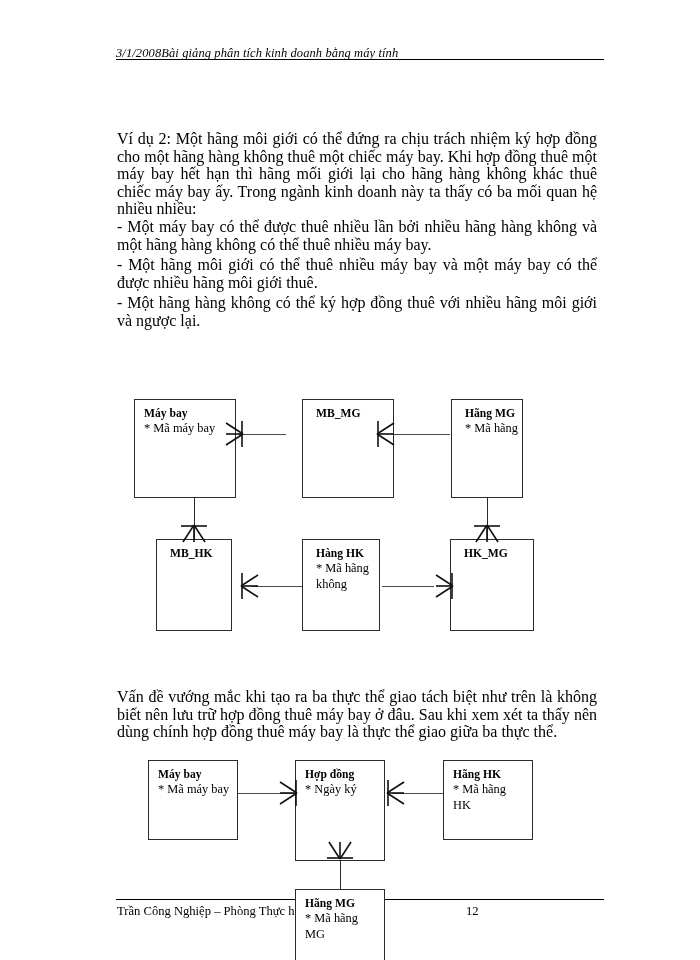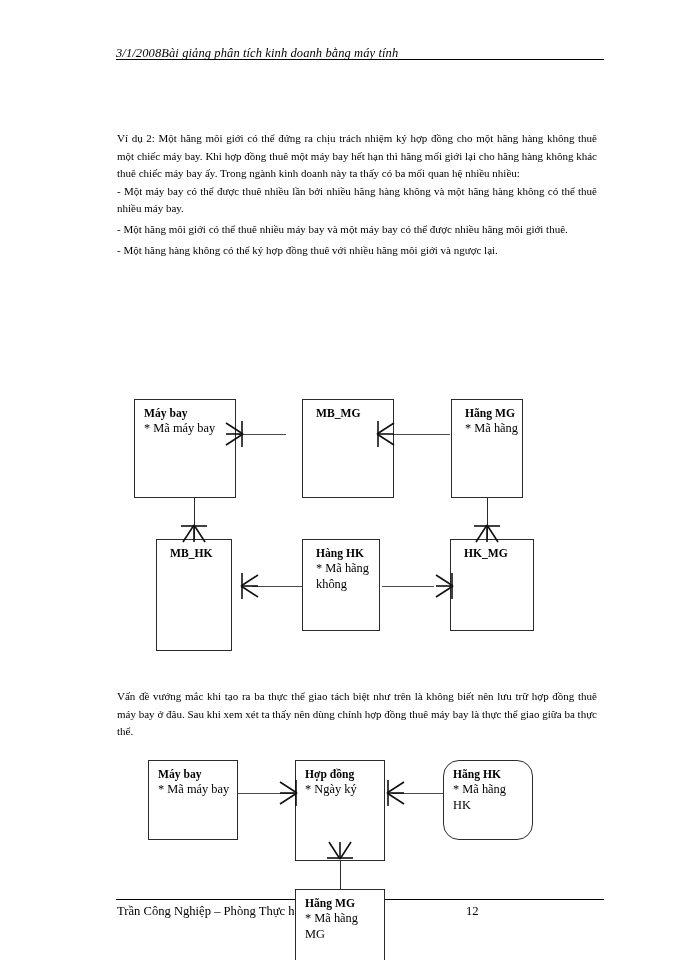--- a/index.html
+++ b/index.html
@@ -45,21 +45,21 @@
     width: 488px;
     height: 0;
     border-top: 1.4px solid #000;
   }
 
   
   .body-block {
     position: absolute;
     width: 480px;
     left: 117px;
-    font-size: 11px;
+    font-size: 16px;
     line-height: 17.6px;
     text-align: justify;
   }
   .body-block p {
     margin: 0;
   }
   .para-gap {
     height: 3px;
   }
   #intro-block { top: 130px; }
@@ -223,21 +223,21 @@
     <div class="erbox t-indent" style="left:302px; top:399px; width:92px; height:99px;">
       <div class="er-title">MB_MG</div>
       <div class="er-attr"></div>
     </div>
 
     <div class="erbox t-indent" style="left:451px; top:399px; width:72px; height:99px;">
       <div class="er-title">Hãng MG</div>
       <div class="er-attr">* Mã hãng</div>
     </div>
 
-    <div class="erbox t-indent" style="left:156px; top:539px; width:76px; height:112px;">
+    <div class="erbox t-indent" style="left:156px; top:539px; width:76px; height:92px;">
       <div class="er-title">MB_HK</div>
       <div class="er-attr"></div>
     </div>
 
     <div class="erbox t-indent" style="left:302px; top:539px; width:78px; height:92px;">
       <div class="er-title">Hàng HK</div>
       <div class="er-attr">* Mã hãng
 không</div>
     </div>
 
@@ -291,21 +291,21 @@
     <div class="erbox" style="left:148px; top:760px; width:90px; height:80px;">
       <div class="er-title">Máy bay</div>
       <div class="er-attr">* Mã máy bay</div>
     </div>
 
     <div class="erbox" style="left:295px; top:760px; width:90px; height:101px;">
       <div class="er-title">Hợp đồng</div>
       <div class="er-attr">* Ngày ký</div>
     </div>
 
-    <div class="erbox" style="left:443px; top:760px; width:90px; height:80px;border-radius:16px;">
+    <div class="erbox" style="left:443px; top:760px; width:90px; height:80px;">
       <div class="er-title">Hãng HK</div>
       <div class="er-attr">* Mã hãng
 HK</div>
     </div>
 
     <div class="erbox overlap-cover" style="left:295px; top:889px; width:90px; height:78px;">
       <div class="er-title">Hãng MG</div>
       <div class="er-attr">* Mã hãng
 MG</div>
     </div>

